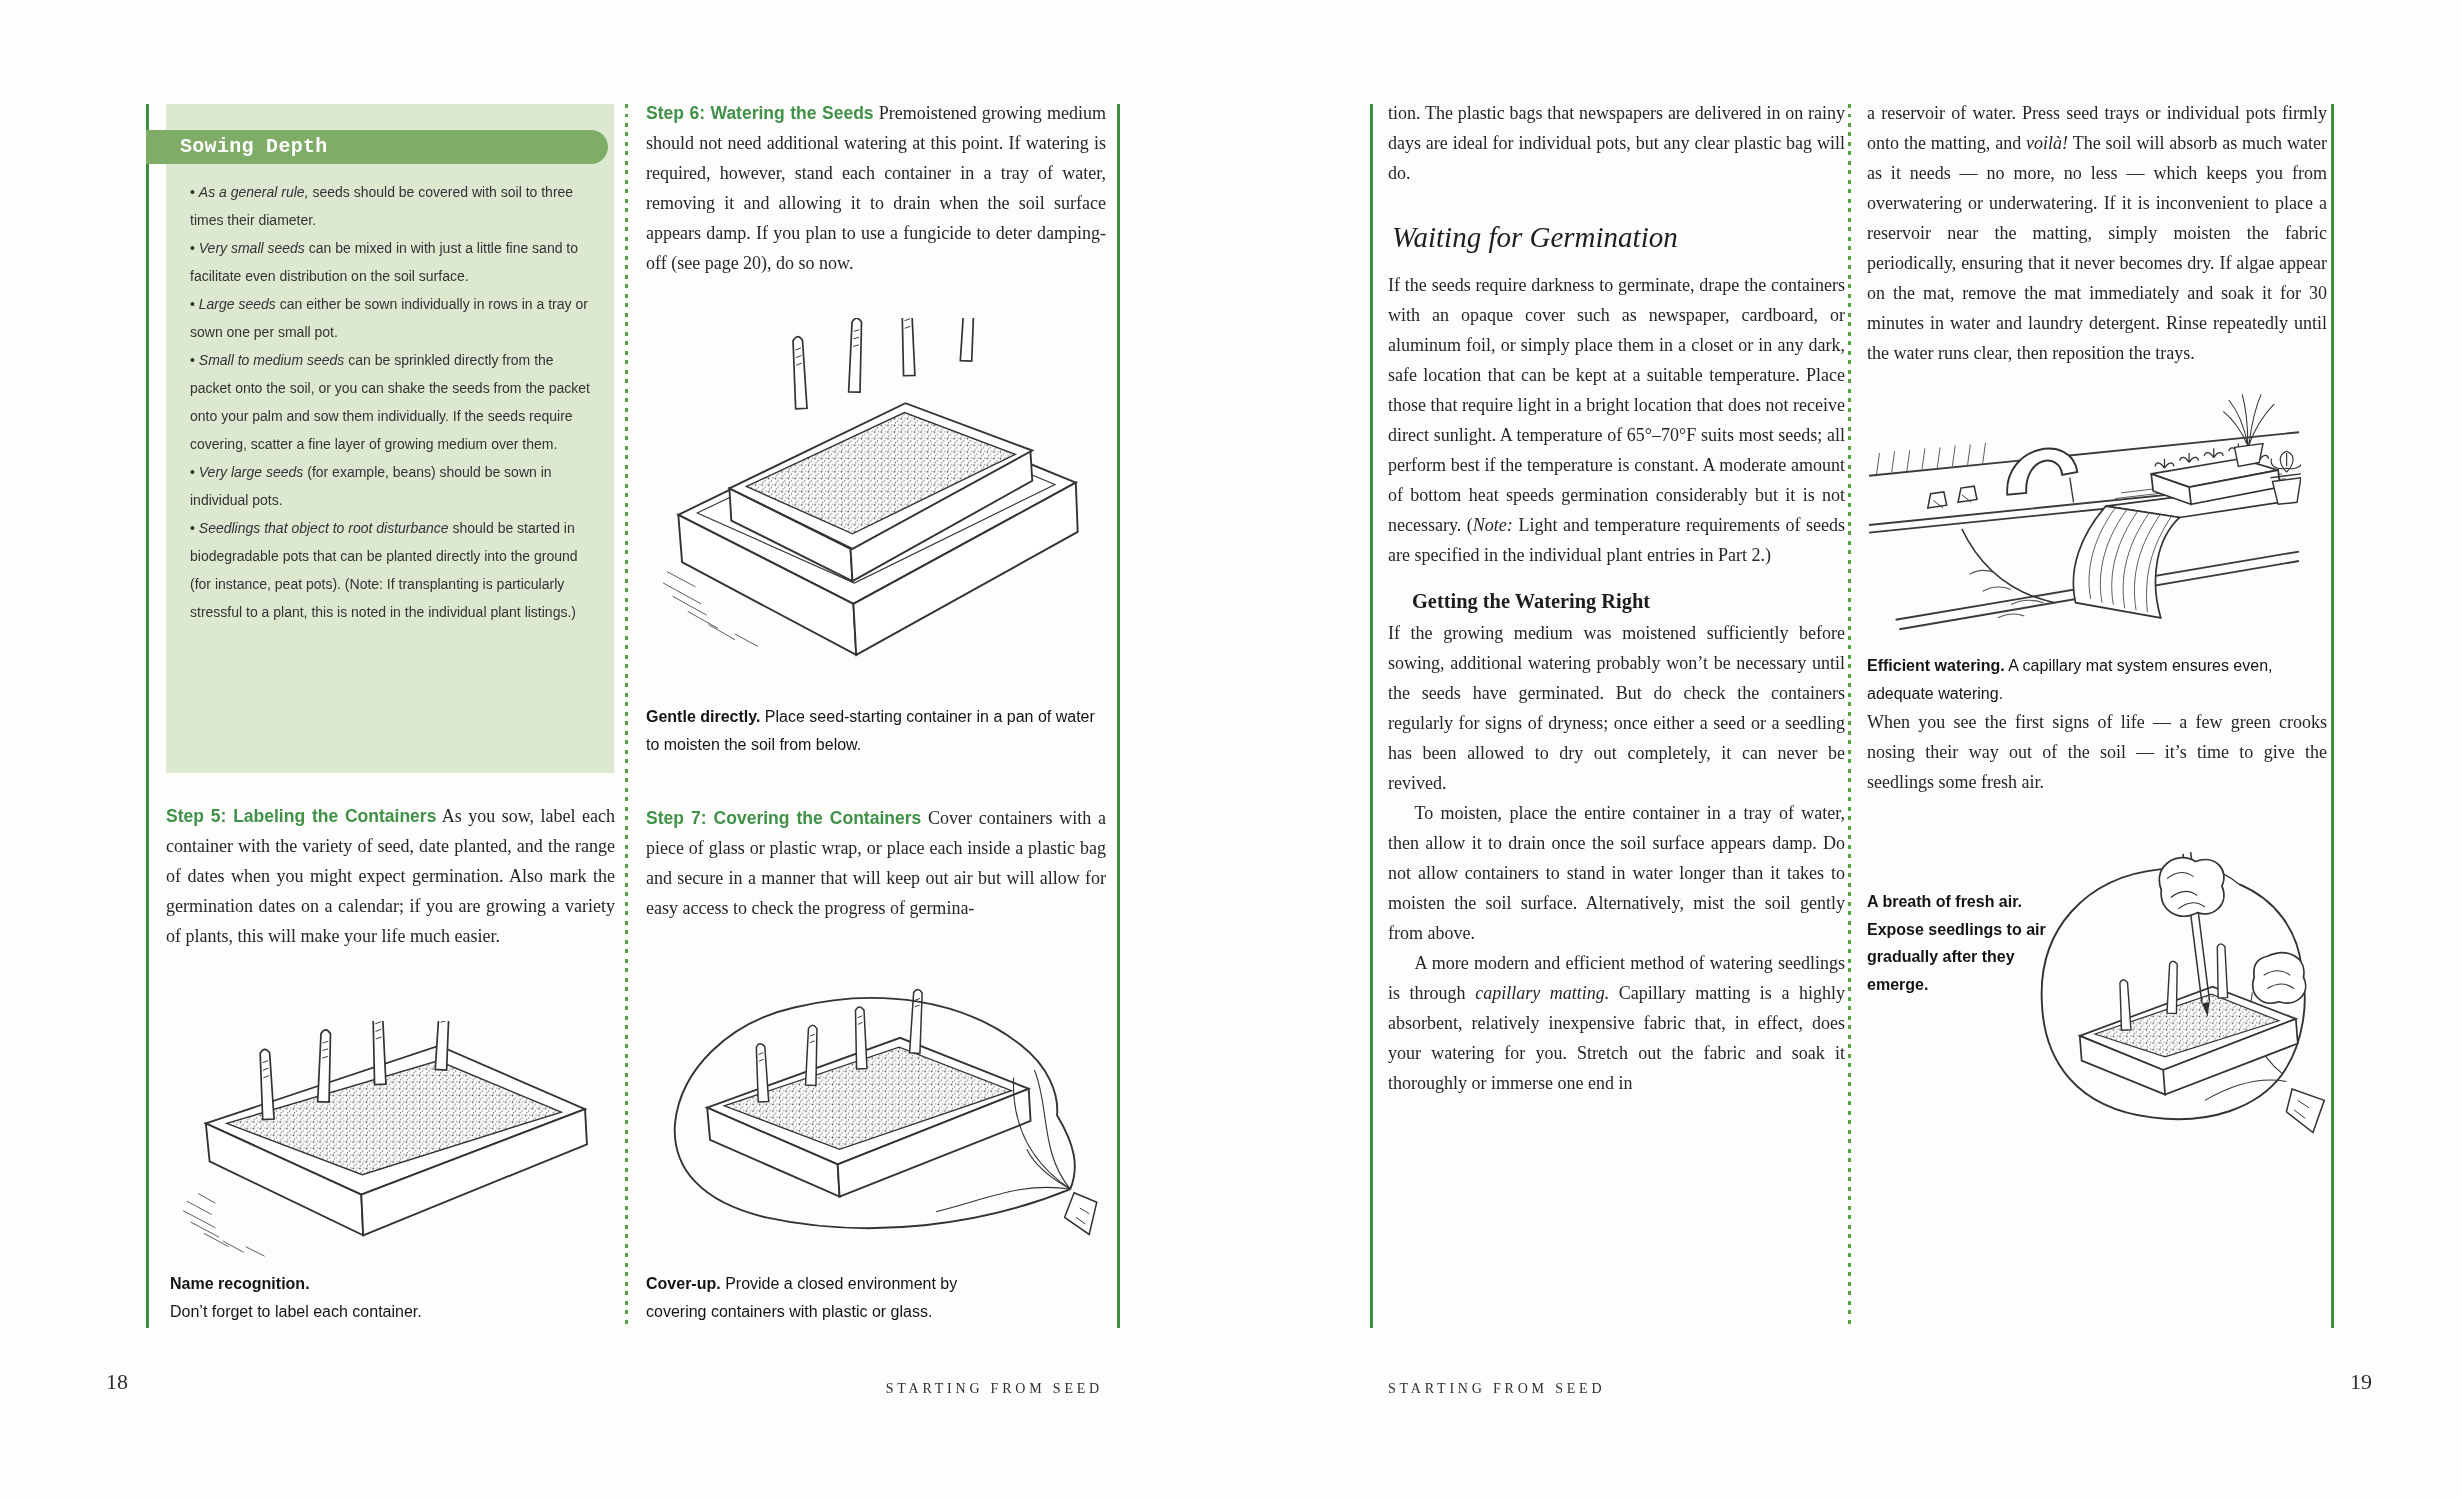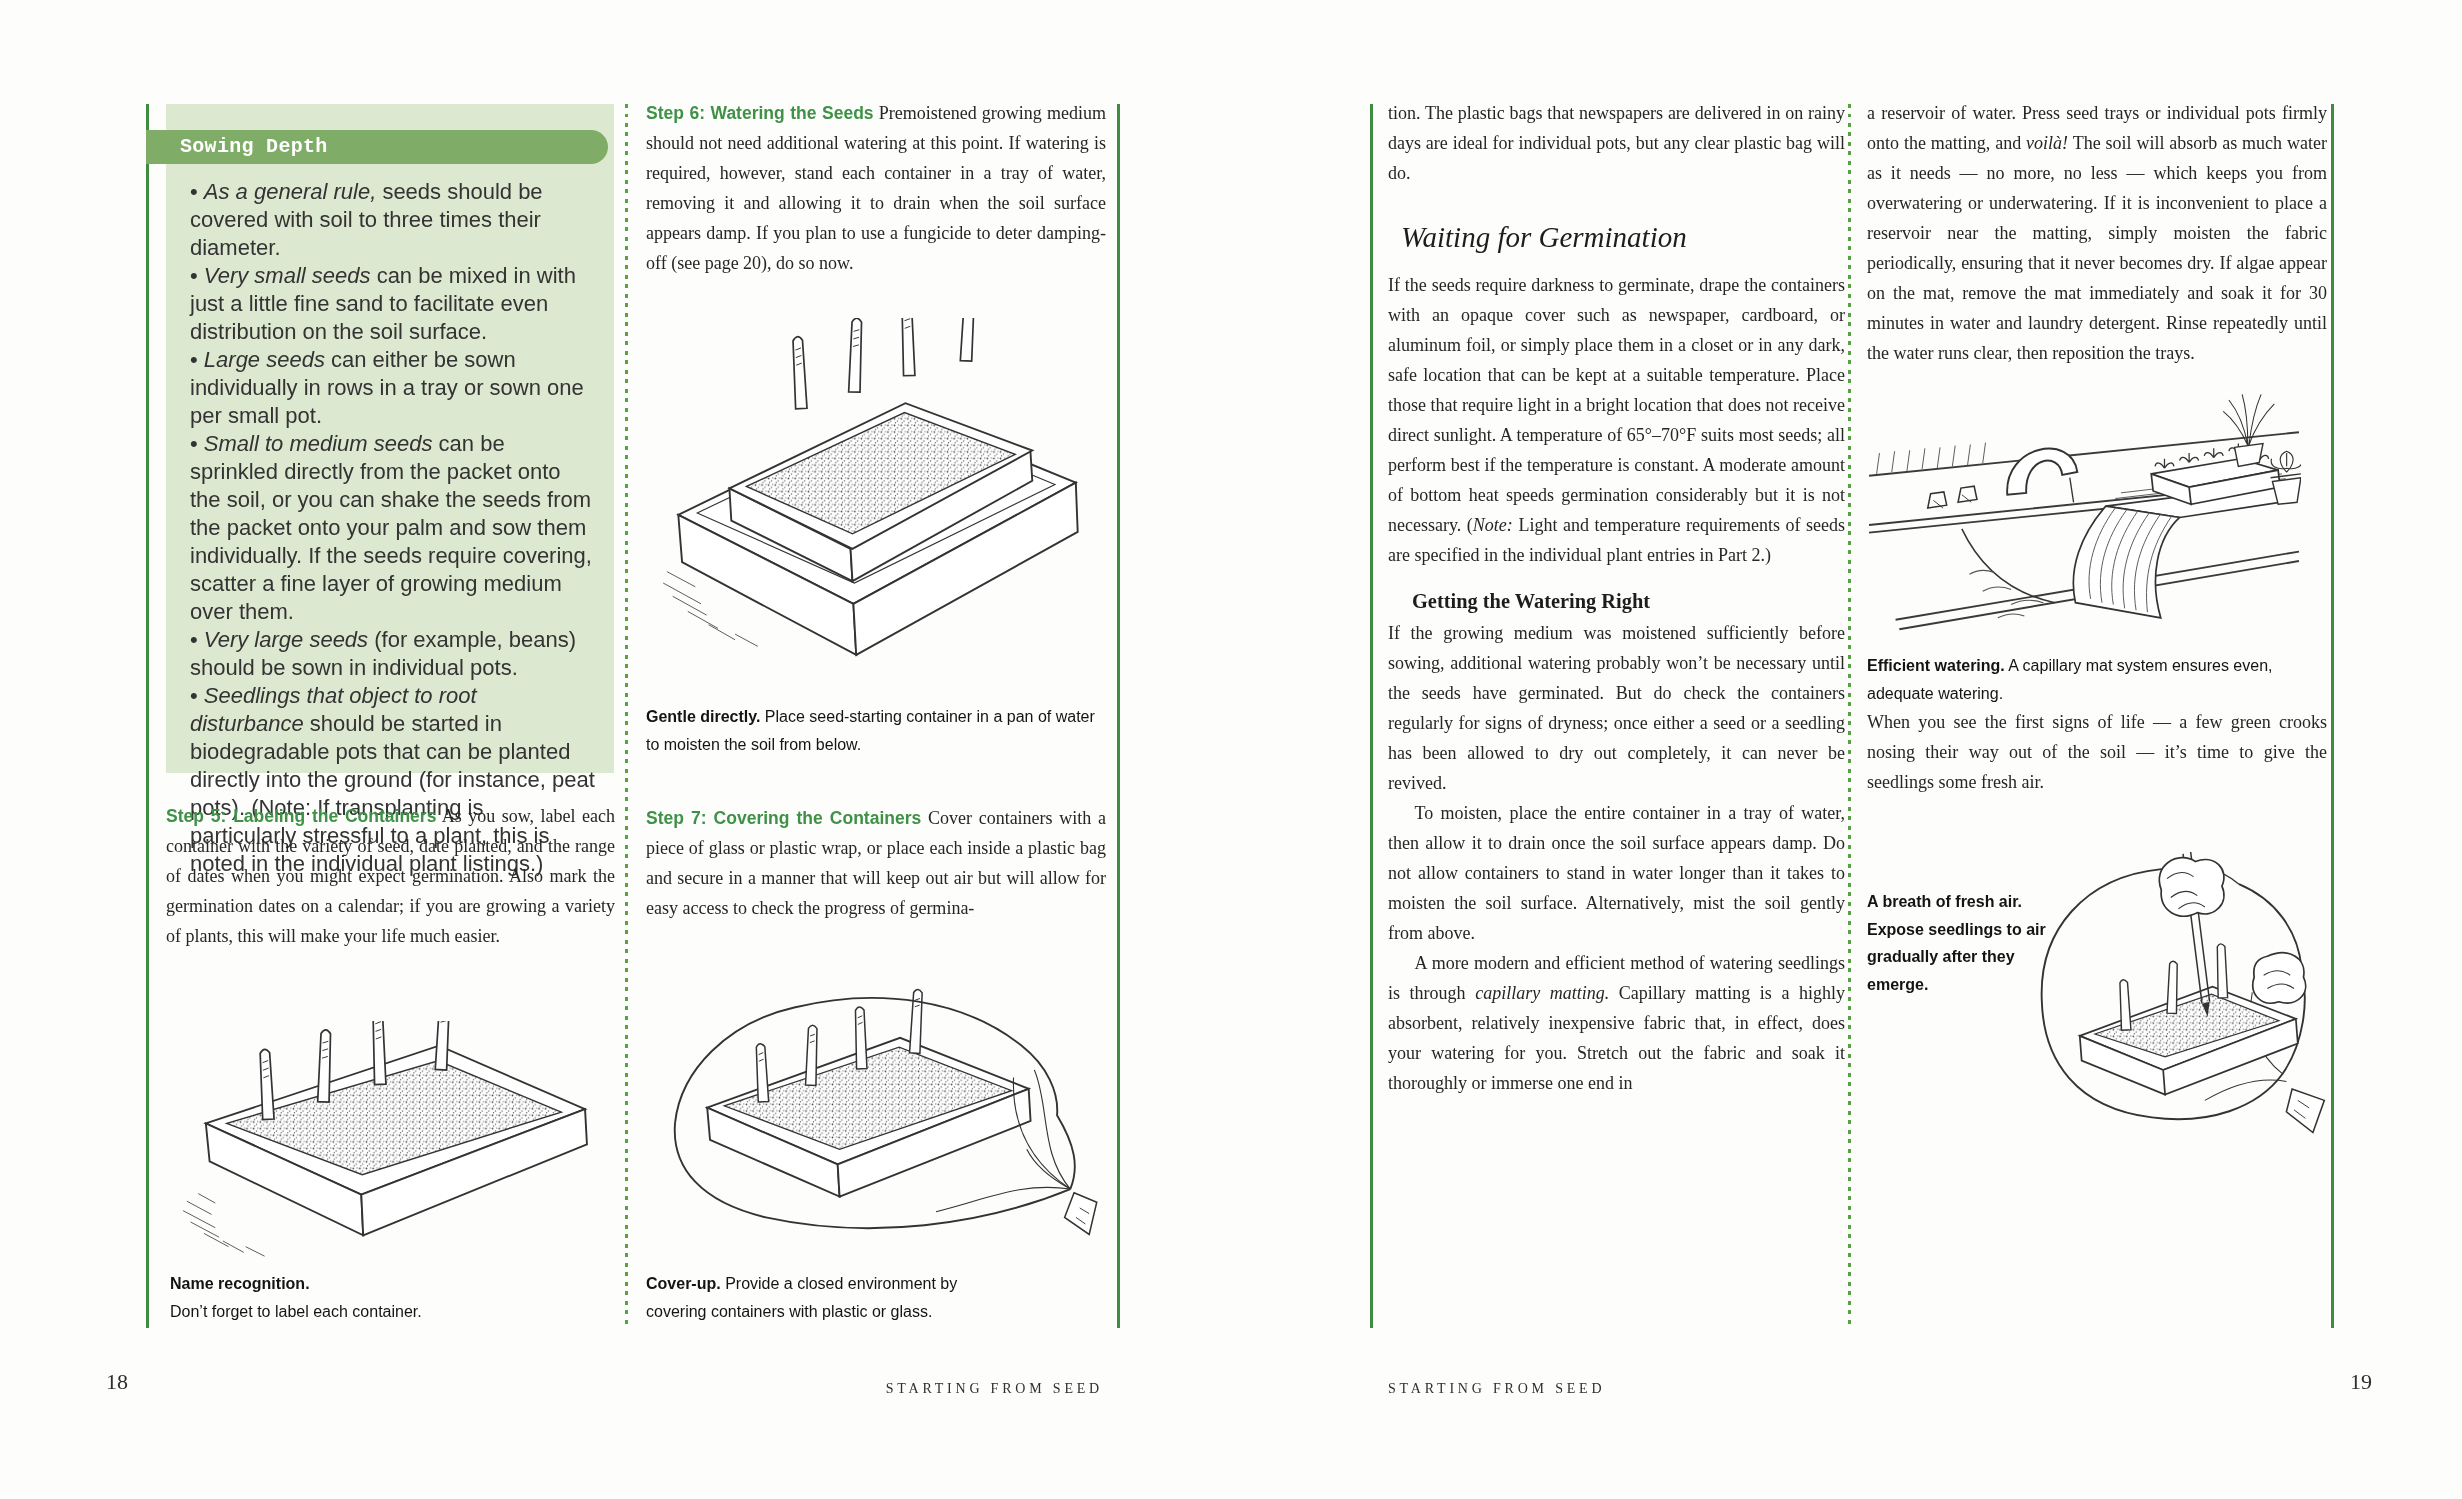--- a/index.html
+++ b/index.html
@@ -9,28 +9,28 @@
   
   .vline{width:2.8px;background:#3e8c3e;}
   .vdots{width:2.8px;background:repeating-linear-gradient(to bottom,#57a344 0 3.8px,transparent 3.8px 9.5px);}
   
   .box{background:#dce8d0;}
   .box-bar{position:absolute;left:-20px;top:25.6px;width:462px;height:34px;
            background:#7fac66;border-radius:0 17px 17px 0;}
   .box-bar .t{font-family:Liberation Mono, monospace;font-weight:bold;color:#fff;
               font-size:20px;line-height:34px;padding-left:34px;letter-spacing:0.3px;}
   .box-body{position:absolute;top:74px;left:24px;right:19px;
-            font-family:"Liberation Sans",sans-serif;font-size:22px;line-height:28px;color:#333;}
+            font-family:"Liberation Sans",sans-serif;font-size:14px;line-height:28px;color:#333;}
   .bullet{margin:0;}
   .bullet::before{content:"•  ";}
   .b-em{font-style:italic;}
   
   .body{font-size:18px;line-height:30px;text-align:justify;margin:0;}
   .stephead{font-family:"Liberation Sans",sans-serif;font-weight:bold;color:#3f9147;font-size:17.5px;}
-  .h-ital{font-style:italic;font-weight:normal;font-size:29px;line-height:38px;margin:13px;color:#1d1d1d;}
+  .h-ital{font-style:italic;font-weight:normal;font-size:29px;line-height:38px;margin:4px;color:#1d1d1d;}
   .h-bold{font-weight:bold;font-size:20.4px;line-height:28px;margin:0;color:#1d1d1d;}
   .indent{text-indent:26.5px;}
   .em{font-style:italic;}
   
   .cap{font-family:"Liberation Sans",sans-serif;font-size:16px;line-height:27.5px;color:#141414;}
   .cap .lead{font-weight:bold;}
   .cap .lead.blk{display:block;}
   
   .pagenum{font-size:22px;color:#2e2e2e;}
   .runfoot{font-size:14px;letter-spacing:3.8px;color:#2e2e2e;}

